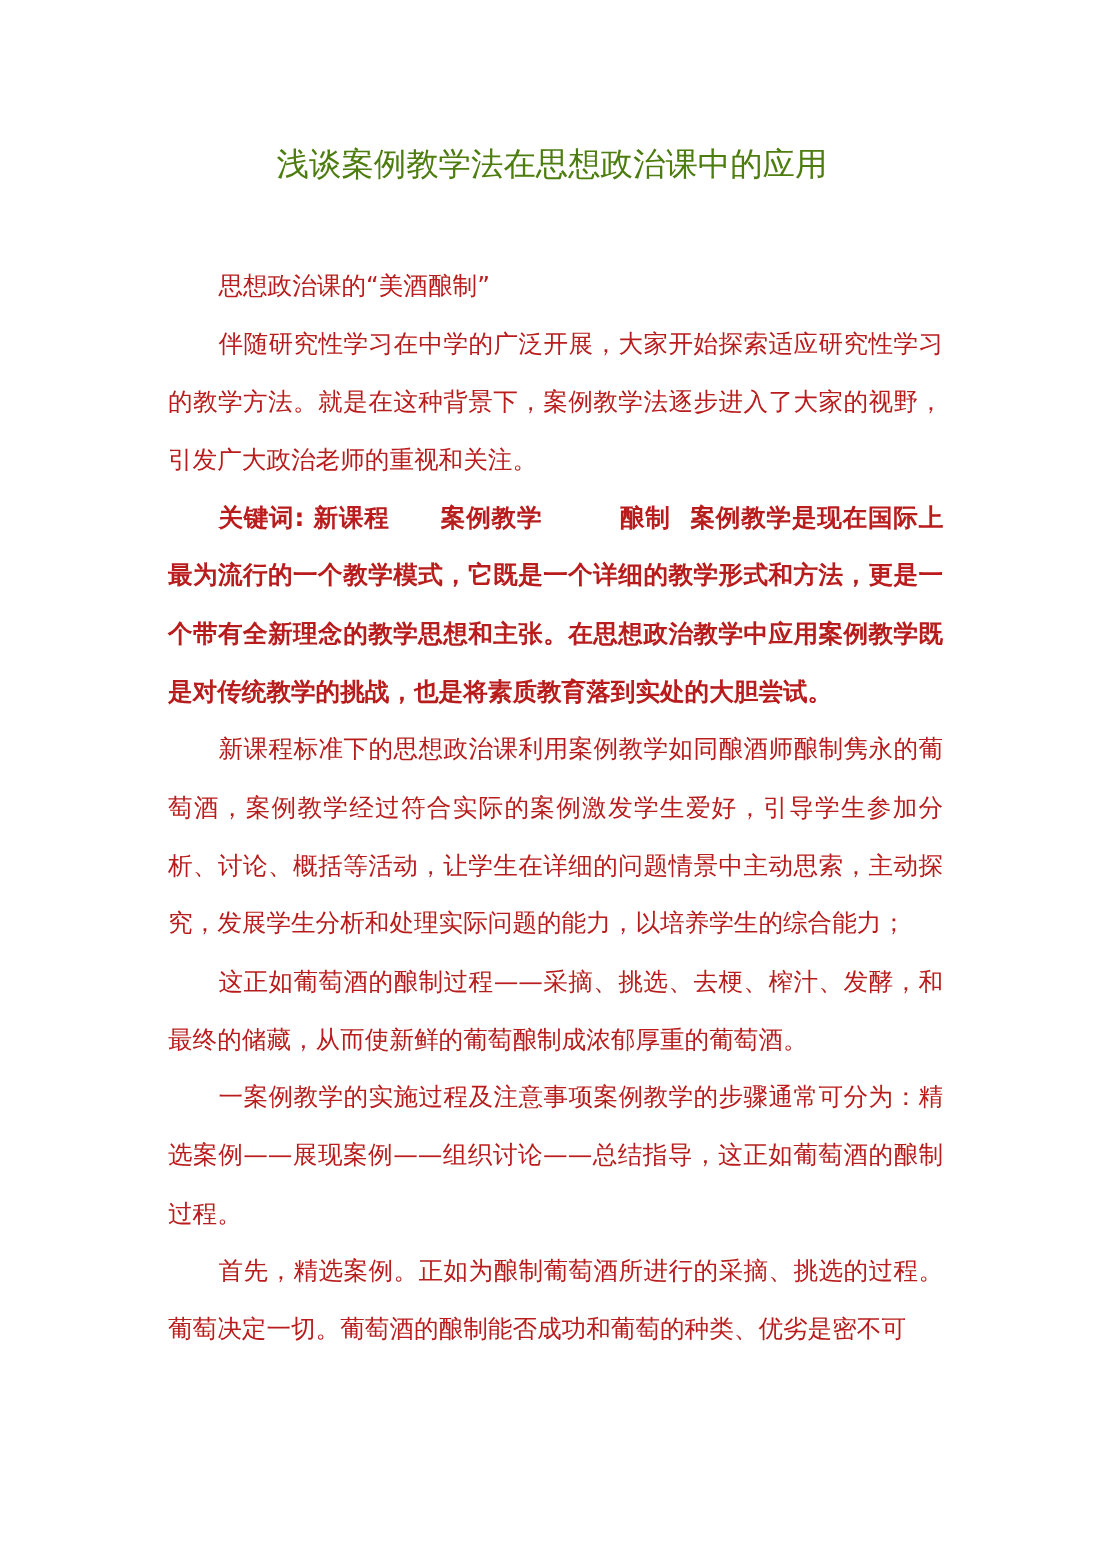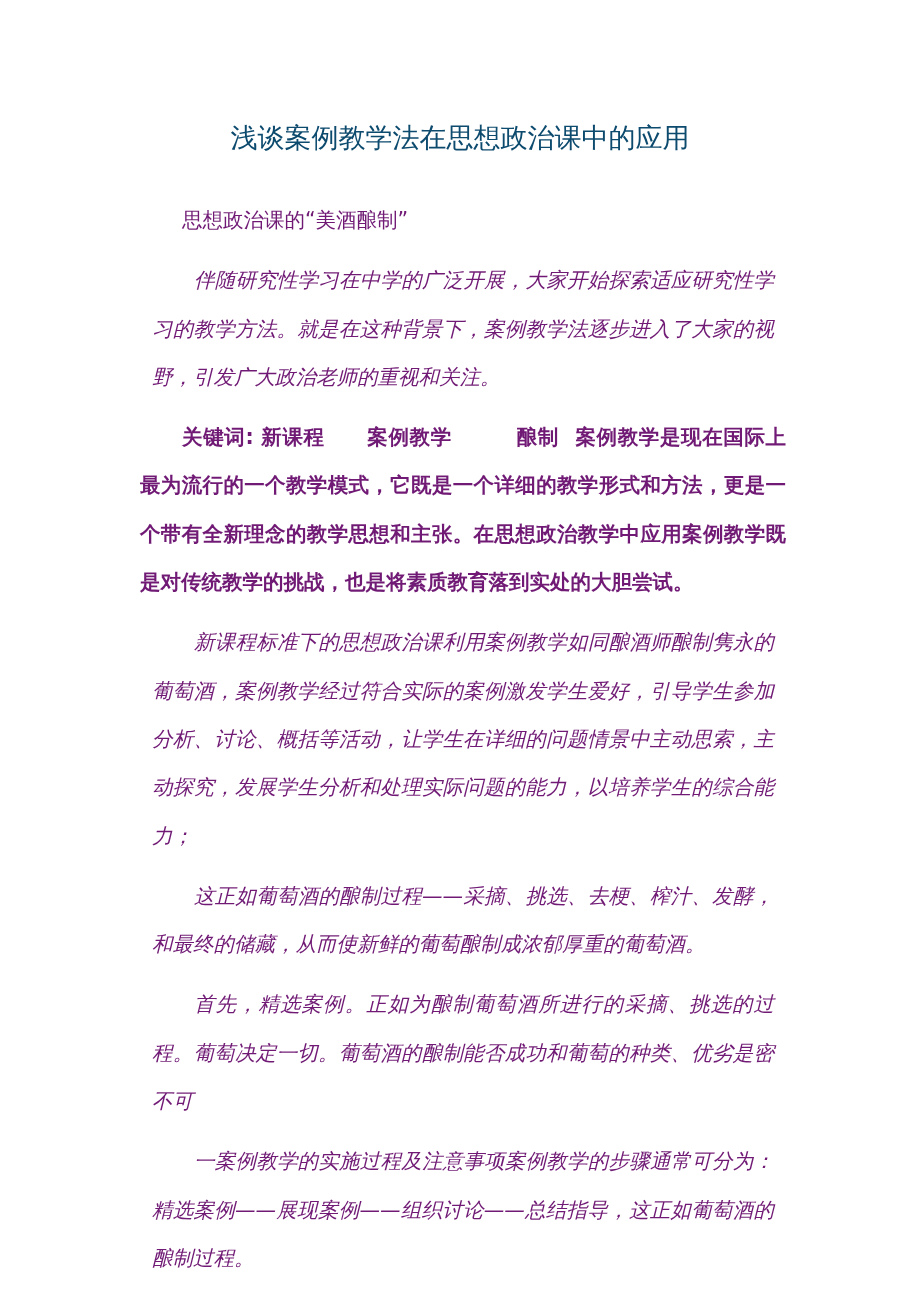--- a/index.html
+++ b/index.html
@@ -25,40 +25,39 @@
     }
     .title {
       position: absolute;
       top: 118px;
       left: 0;
       width: 920px;
       text-align: center;
       font-size: 27px;
       line-height: 40px;
       letter-spacing: 0px;
-      color: #0c4a6e;
+      color: #4d7c0f;
       margin: 0;
       font-weight: normal;
     }
     .body-text {
       position: absolute;
       left: 140px;
-      top: 196px;
+      top: 214px;
       width: 646px;
       font-size: 20.5px;
       line-height: 48.3px;
-      color: #701a75;
+      color: #b91c1c;
     }
     .para {
-      margin: 12px;
+      margin: 0;
       text-indent: 42px;
       text-align: justify;
       text-justify: inter-character;
       word-break: break-all;
-      font-style: italic;
     }
     .abstract-line {
       display: flex;
       justify-content: space-between;
       padding-left: 42px;
       margin: 0;
     }
     .keywords-line {
       margin: 0;
       text-indent: 42px;
@@ -82,17 +81,17 @@
     </p>
 
     <p class="para">伴随研究性学习在中学的广泛开展，大家开始探索适应研究性学习的教学方法。就是在这种背景下，案例教学法逐步进入了大家的视野，引发广大政治老师的重视和关注。</p>
 
     <p class="keywords-line"><span>关键词:</span> <span>新课程</span><span class="kw-gap-1"></span><span>案例教学</span><span class="kw-gap-2"></span><span>酿制</span><span class="kw-gap-3"></span><span>案例教学是现在国际上最为流行的一个教学模式，它既是一个详细的教学形式和方法，更是一个带有全新理念的教学思想和主张。在思想政治教学中应用案例教学既是对传统教学的挑战，也是将素质教育落到实处的大胆尝试。</span></p>
 
     <p class="para">新课程标准下的思想政治课利用案例教学如同酿酒师酿制隽永的葡萄酒，案例教学经过符合实际的案例激发学生爱好，引导学生参加分析、讨论、概括等活动，让学生在详细的问题情景中主动思索，主动探究，发展学生分析和处理实际问题的能力，以培养学生的综合能力；</p>
 
     <p class="para">这正如葡萄酒的酿制过程——采摘、挑选、去梗、榨汁、发酵，和最终的储藏，从而使新鲜的葡萄酿制成浓郁厚重的葡萄酒。</p>
 
+    <p class="para">一案例教学的实施过程及注意事项案例教学的步骤通常可分为：精选案例——展现案例——组织讨论——总结指导，这正如葡萄酒的酿制过程。</p>
+
     <p class="para">首先，精选案例。正如为酿制葡萄酒所进行的采摘、挑选的过程。葡萄决定一切。葡萄酒的酿制能否成功和葡萄的种类、优劣是密不可</p>
-
-    <p class="para">一案例教学的实施过程及注意事项案例教学的步骤通常可分为：精选案例——展现案例——组织讨论——总结指导，这正如葡萄酒的酿制过程。</p>
   </div>
 </div>
 
 </body></html>

